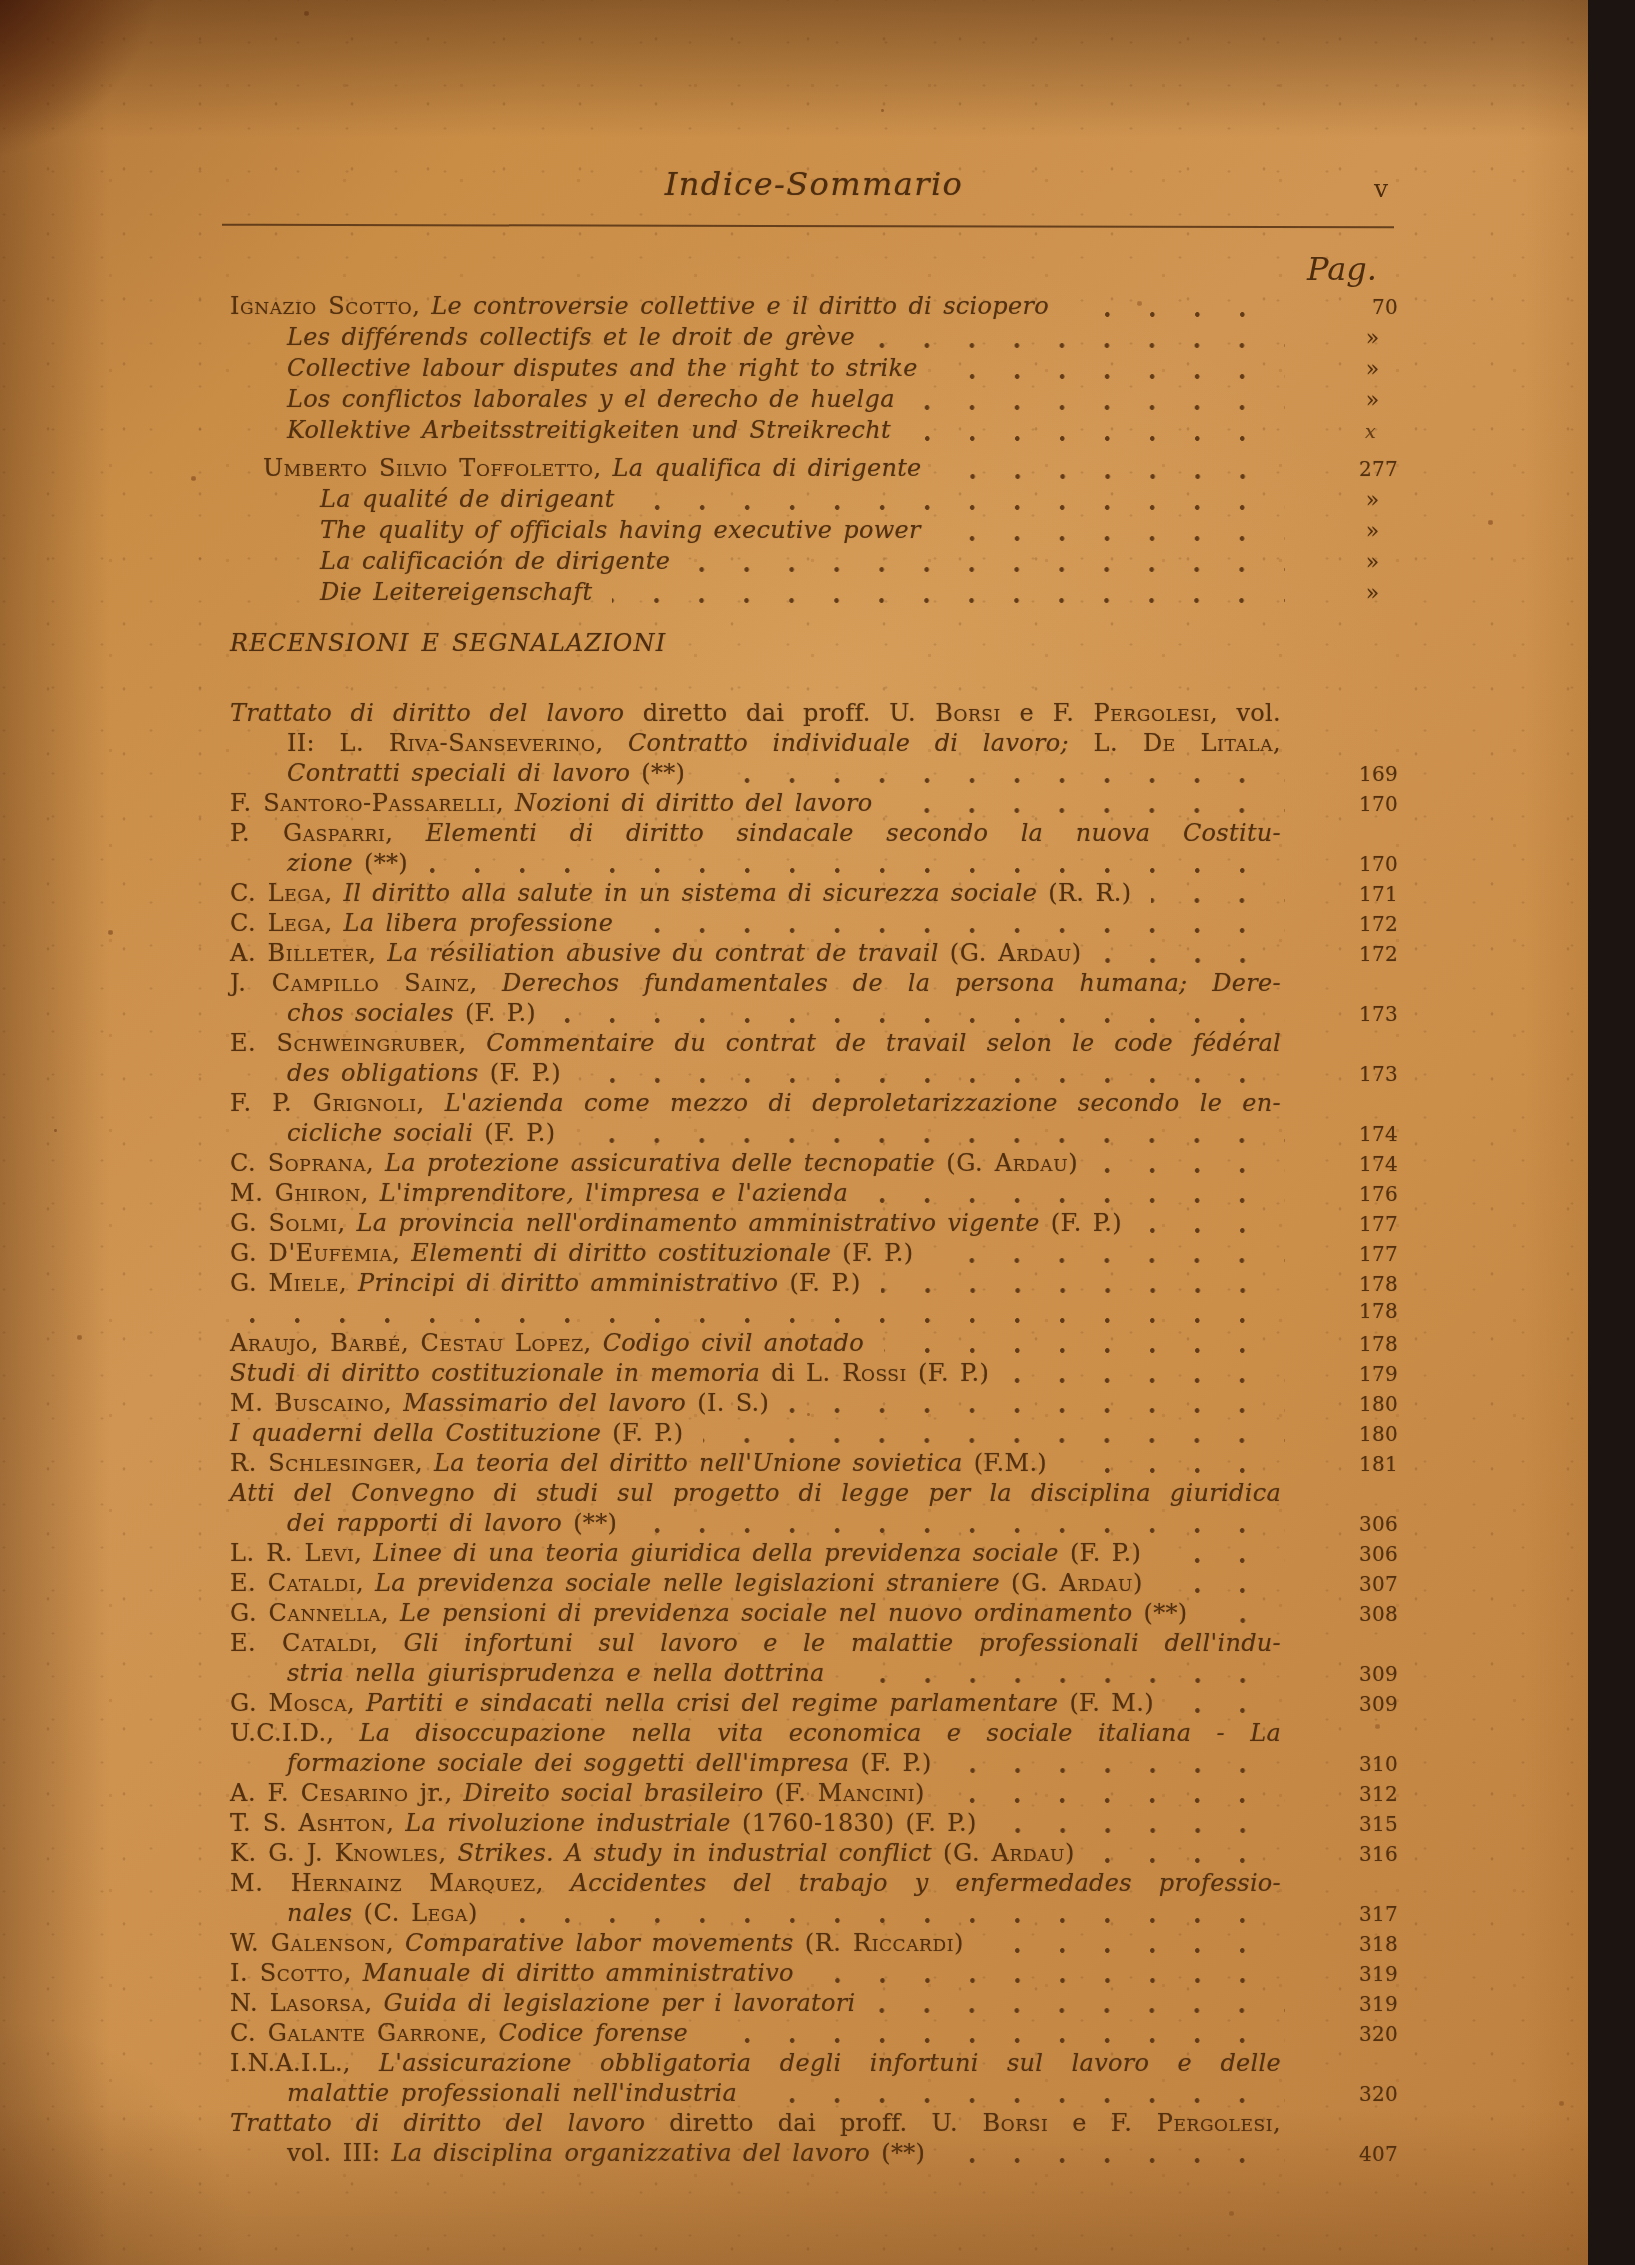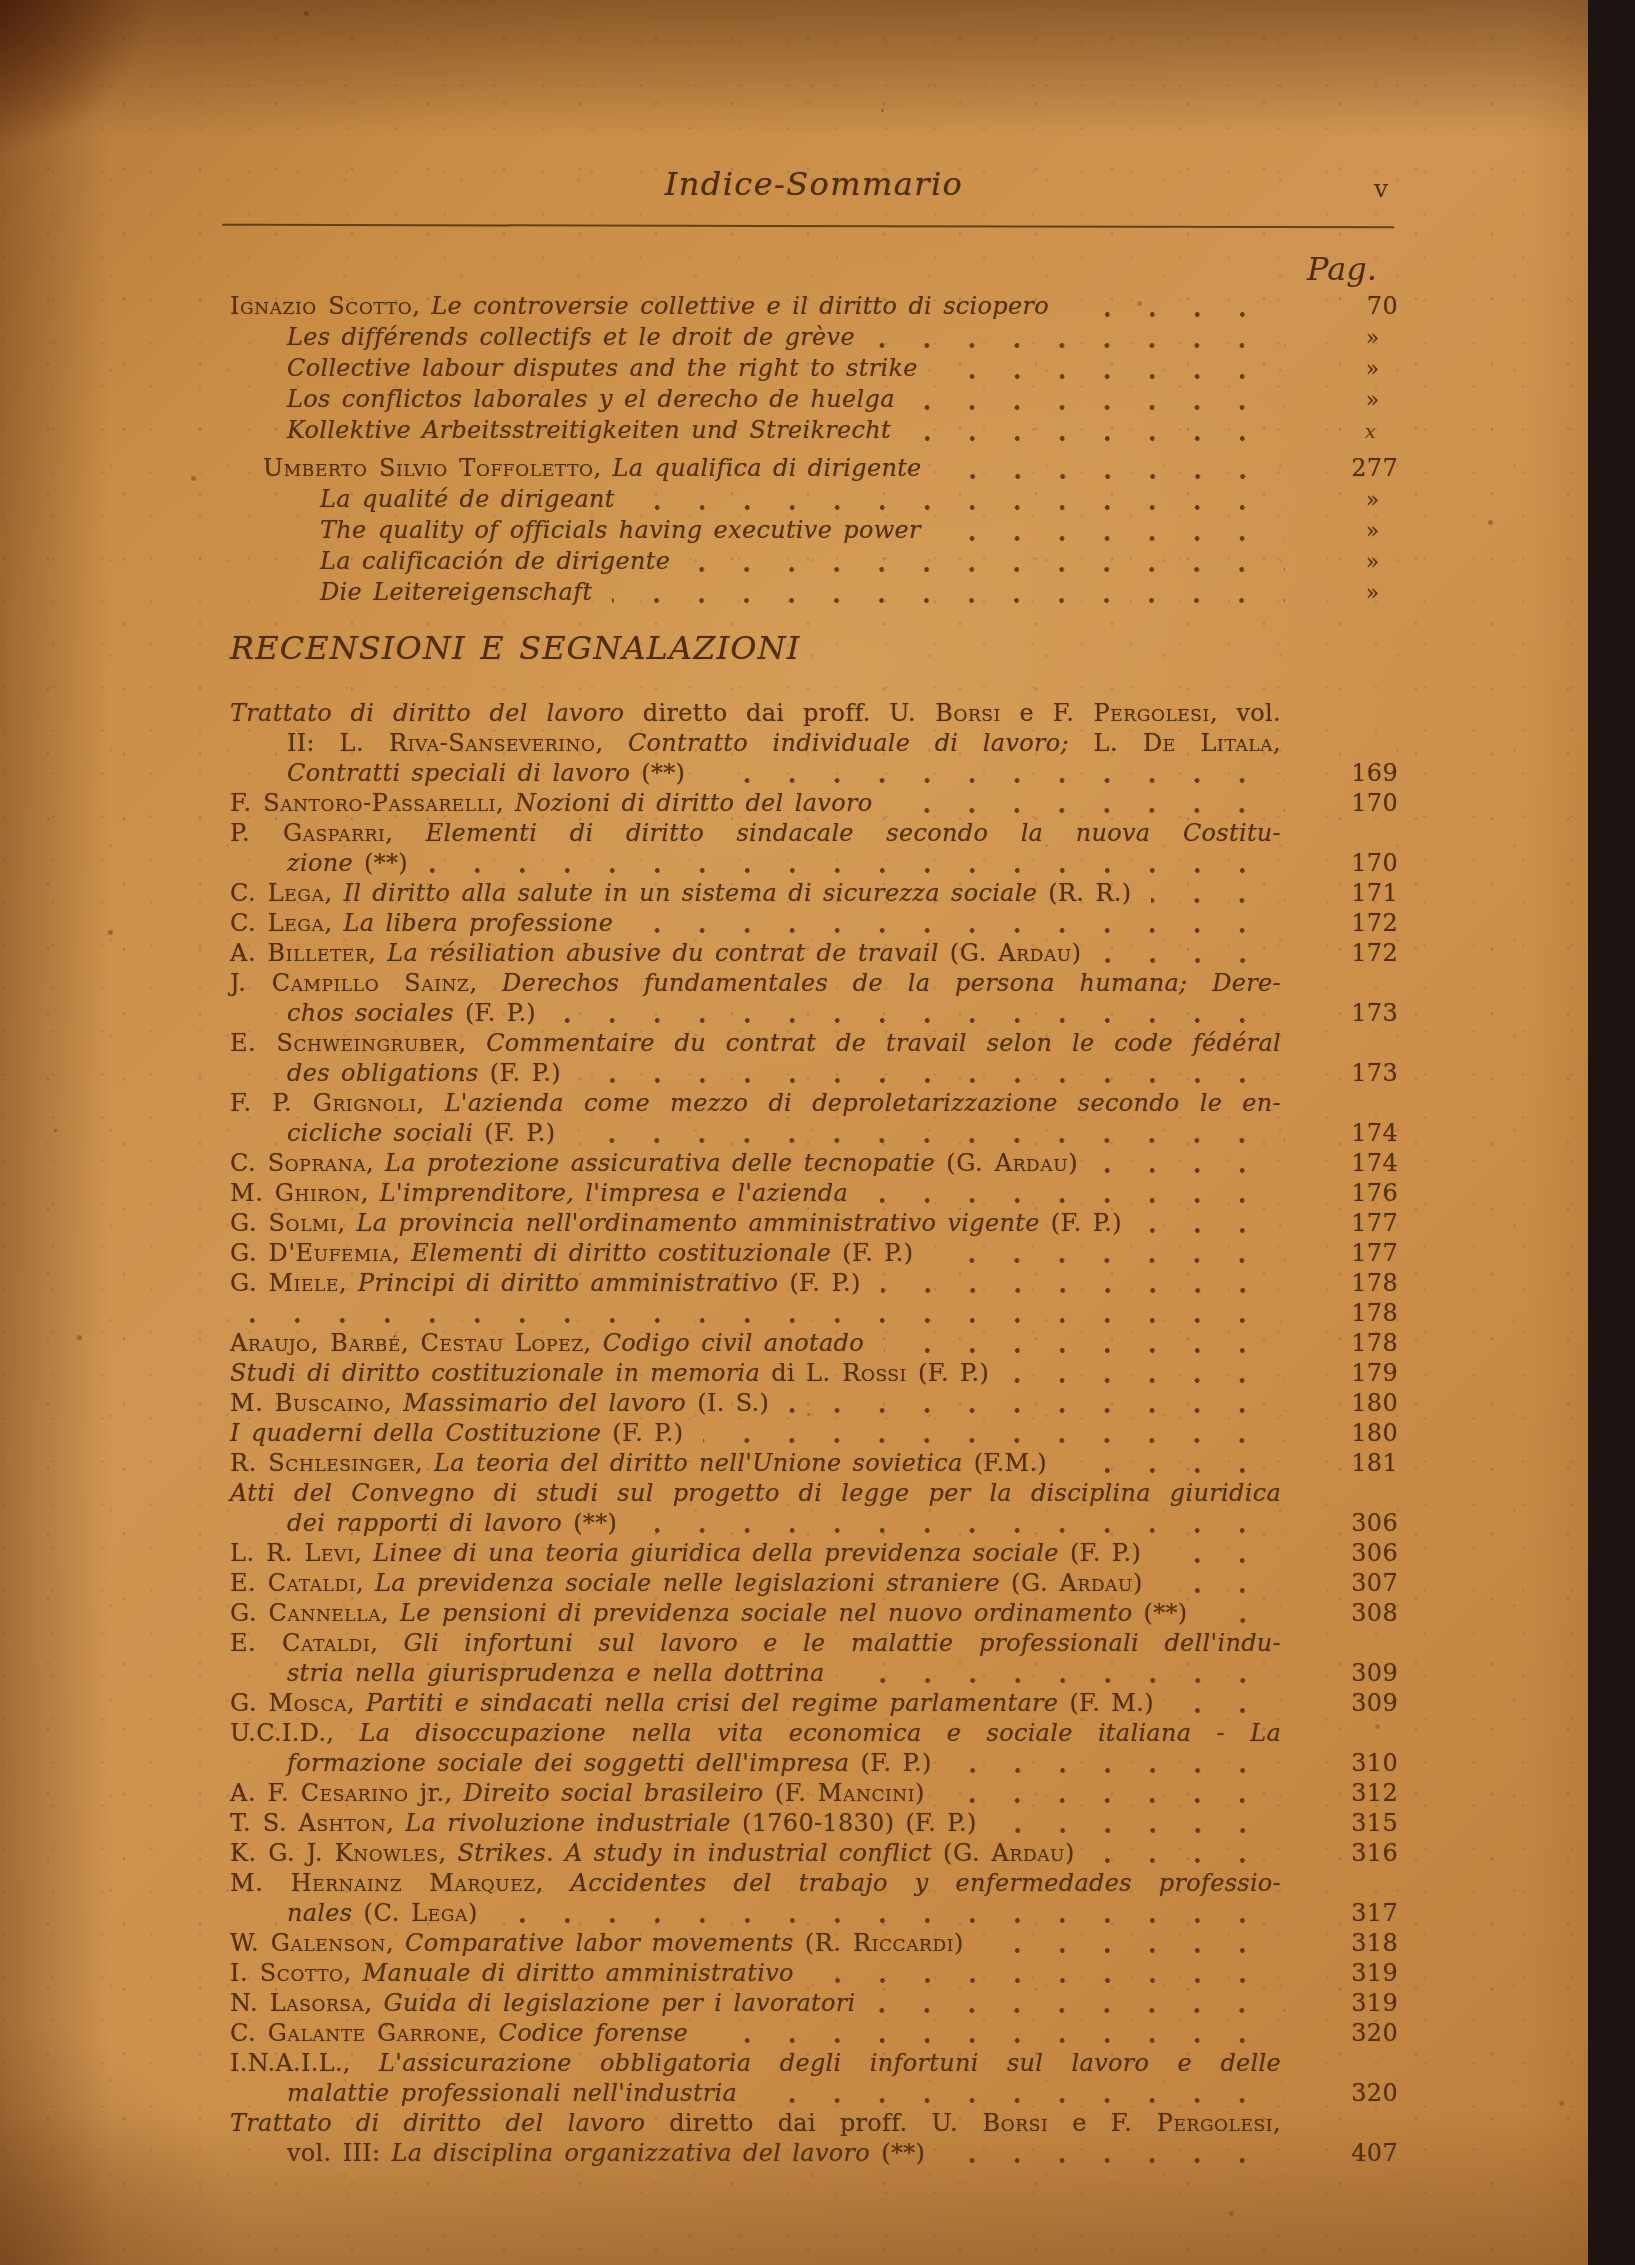--- a/index.html
+++ b/index.html
@@ -54,24 +54,24 @@
   .row:not(.just) .txt{white-space:nowrap;}
   .ind{padding-left:57px;}
   .just .txt{flex:1;margin-right:117px;text-align:justify;text-align-last:justify;}
   .i{font-style:italic;}
   .c{font-variant-caps:small-caps;letter-spacing:0.6px;}
   .leader{
     flex:1;height:4.6px;align-self:flex-end;margin:0 26px 6.4px 20px;min-width:27.5px;
     background-image:radial-gradient(circle at 2.3px 2.3px, #593311 1.9px, rgba(89,51,17,0) 2.6px);
     background-size:45px 4.6px;background-repeat:repeat-x;background-position:right center;opacity:.92;
   }
-  .pg{width:87px;text-align:right;font-size:24px;flex:0 0 auto;}
+  .pg{width:87px;text-align:right;font-size:20px;flex:0 0 auto;}
   .pg.ditto{font-size:22px;padding-right:18.4px;width:69px;}
   .pg.dx{font-style:italic;font-size:19px;padding-right:22px;width:65px;opacity:.85;}
-  .sec-head{margin-top:20px;height:31px;font-style:italic;font-size:32px;letter-spacing:1.1px;color:#4f2d0f;}
+  .sec-head{margin-top:20px;height:31px;font-style:italic;font-size:24px;letter-spacing:1.1px;color:#4f2d0f;}
   .g2{margin-top:39px;}
   .g1{margin-top:7.3px;margin-left:33px;}
 </style>
 </head>
 <body>
 
 <div class="page">
   <div class="specks"></div>
 
   <div class="head-title">Indice-Sommario</div>

